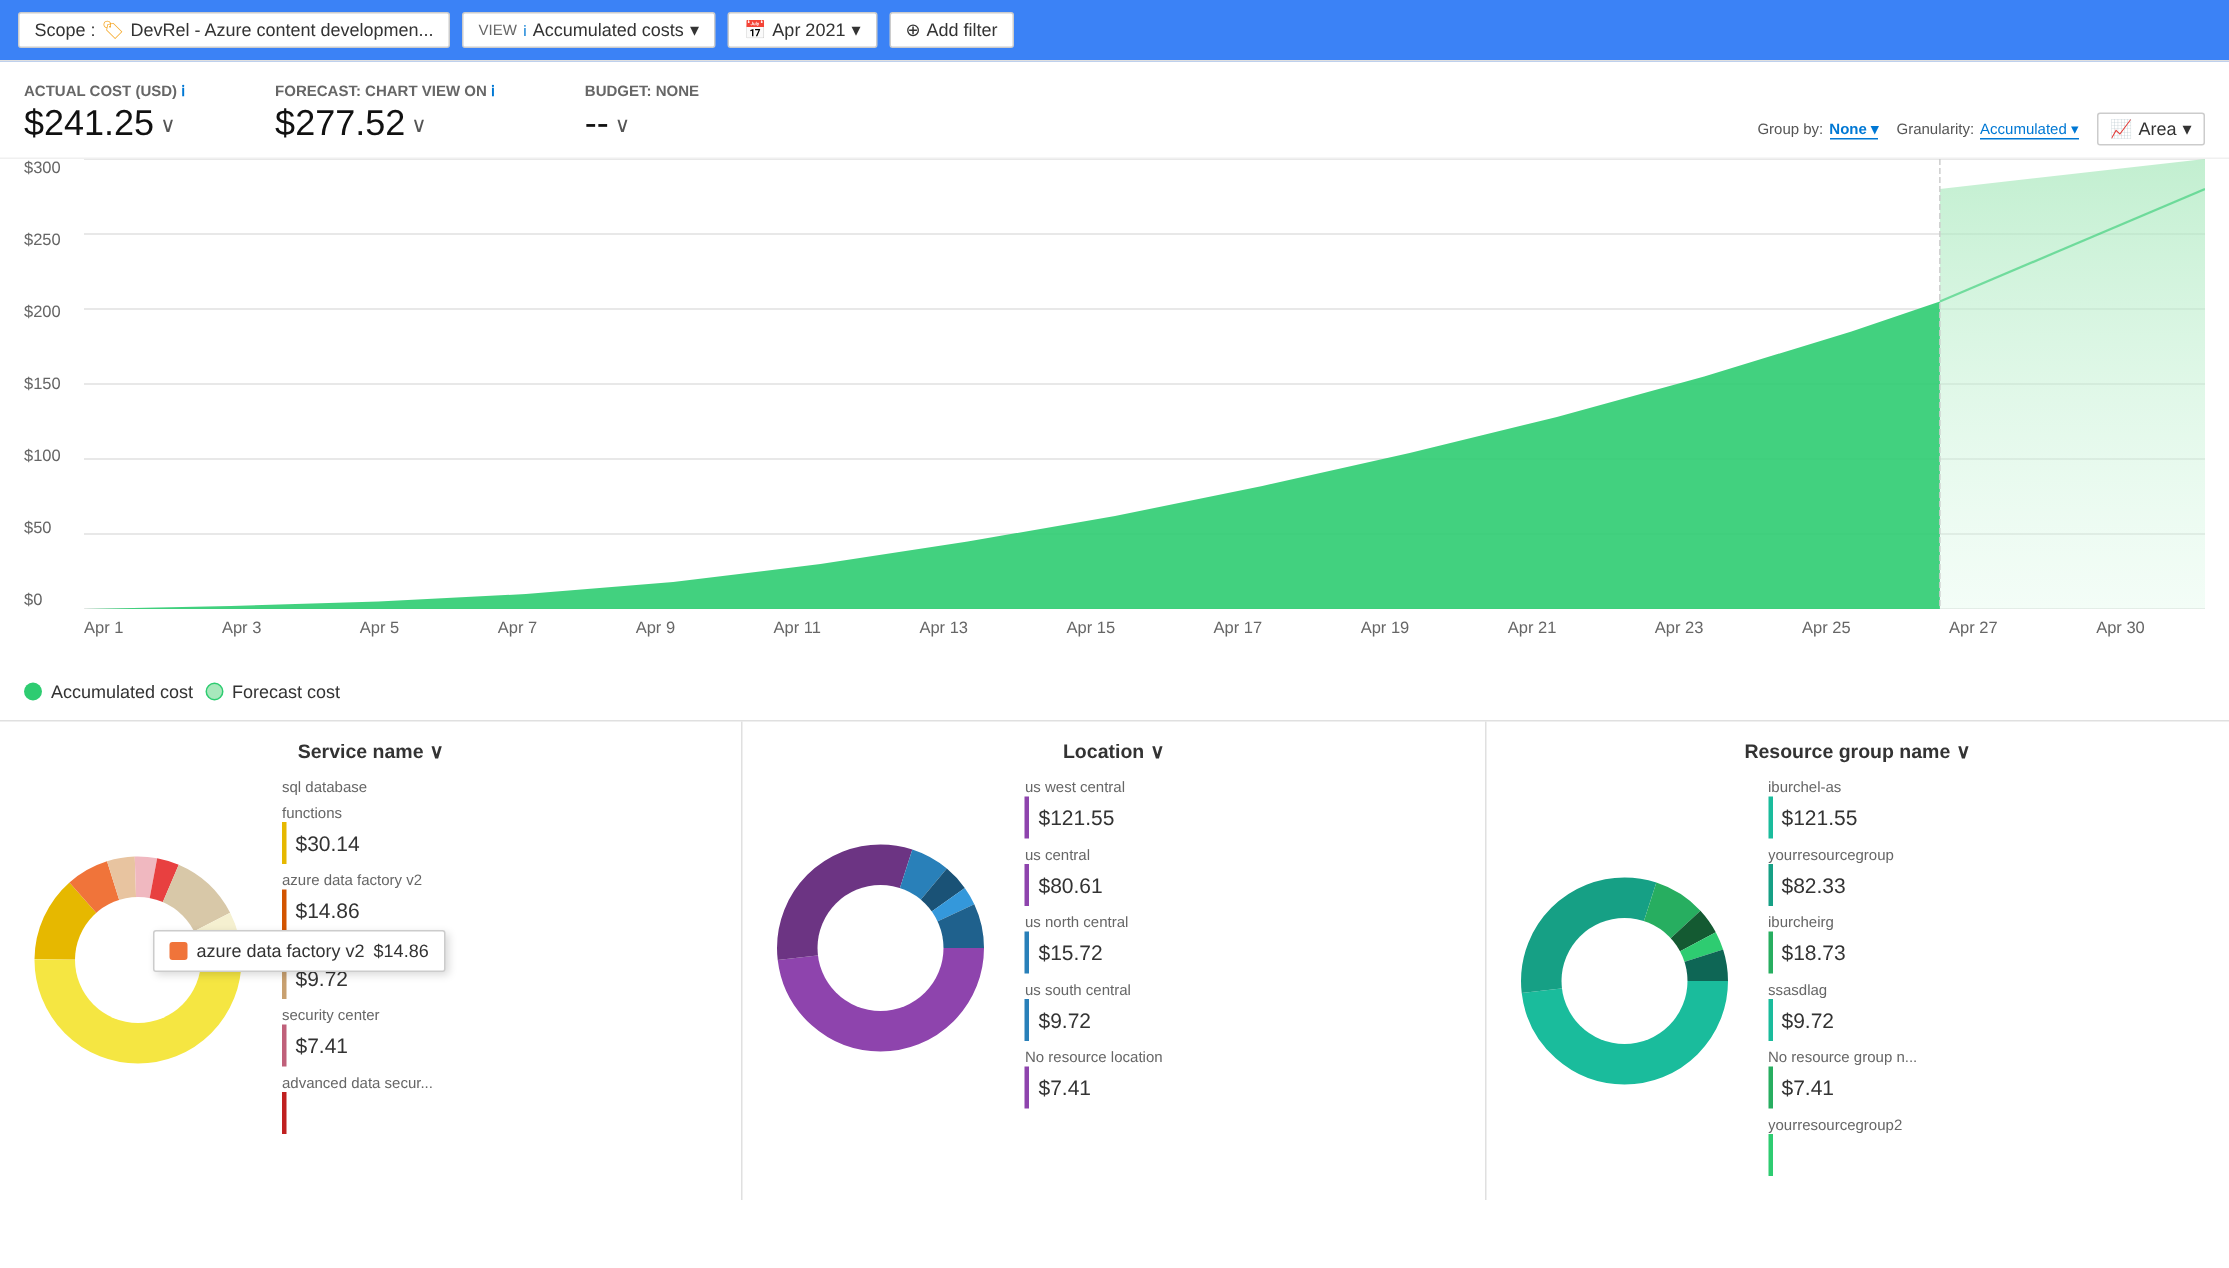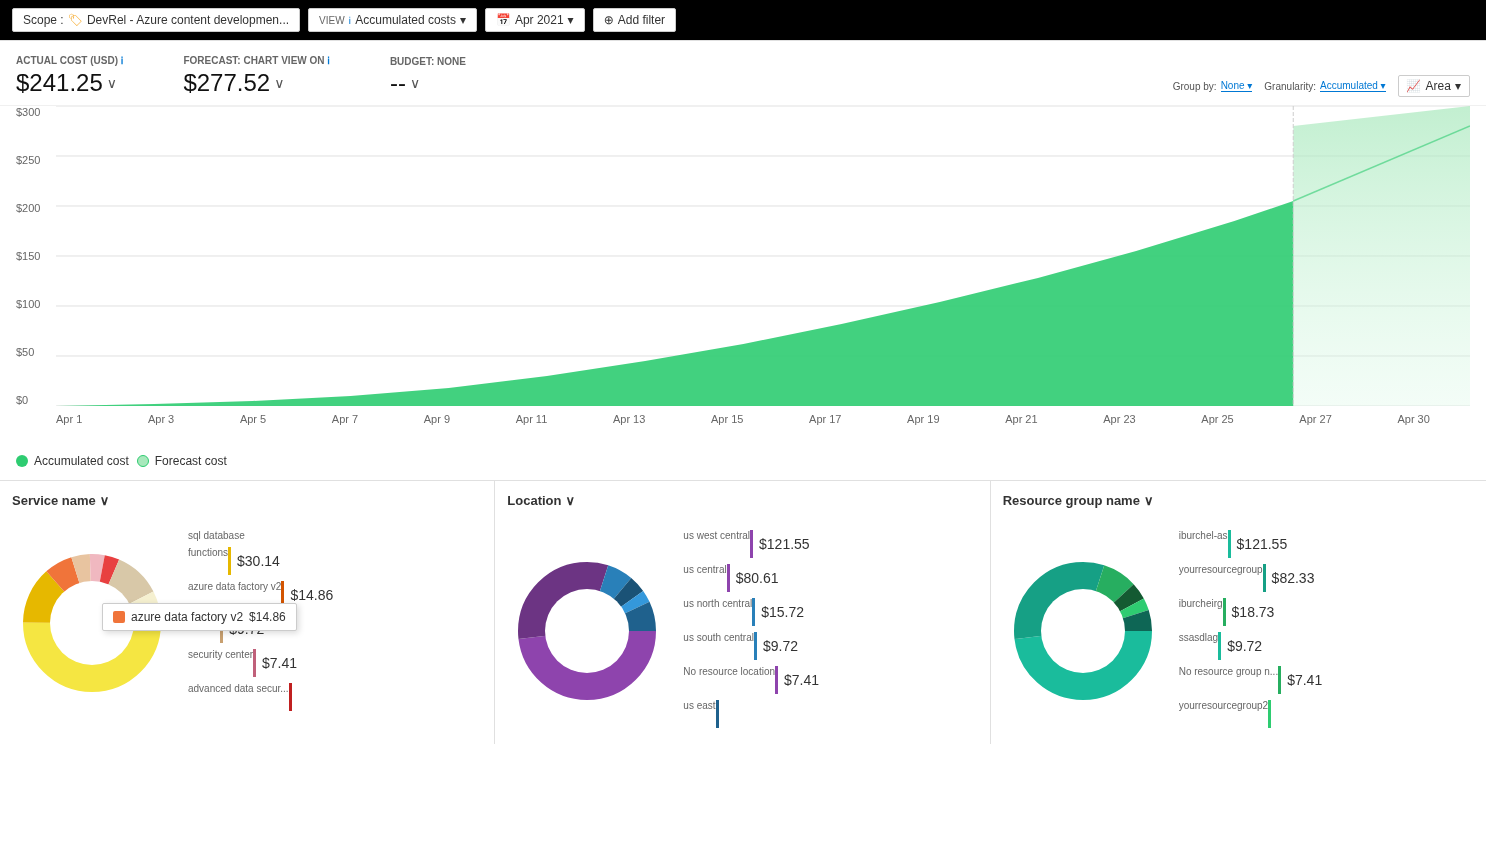--- a/index.html
+++ b/index.html
@@ -4,21 +4,21 @@
   <style>
     * { box-sizing: border-box; margin: 0; padding: 0; }
     body { font-family: 'Segoe UI', Arial, sans-serif; font-size: 12px; background: #fff; color: #333; }
     
     .toolbar {
       display: flex;
       align-items: center;
       gap: 8px;
       padding: 8px 12px;
       border-bottom: 1px solid #e0e0e0;
-      background: #000000;
+      background: #3b82f6;
     }
     .toolbar-btn {
       display: flex;
       align-items: center;
       gap: 4px;
       padding: 4px 10px;
       border: 1px solid #ccc;
       border-radius: 2px;
       background: #fff;
       font-size: 12px;
@@ -106,22 +106,23 @@
       padding: 12px;
       min-height: 240px;
     }
     .panel:last-child { border-right: none; }
     .panel-header {
       display: flex;
       align-items: center;
       gap: 4px;
       font-size: 13px;
       font-weight: 600;
-      margin-bottom: 22px;
+      margin-bottom: 12px;
       cursor: pointer;
+      justify-content: center;
     }
     .panel-content {
       display: flex;
       align-items: center;
       gap: 16px;
     }
     .donut-container {
       position: relative;
       width: 160px;
       height: 160px;
@@ -132,21 +133,21 @@
       height: 160px;
     }
     .panel-legend {
       flex: 1;
       display: flex;
       flex-direction: column;
       gap: 2px;
     }
     .legend-row {
       display: flex;
-      flex-direction: row;
+      flex-direction: column;
       margin-bottom: 4px;
     }
     .legend-service-name {
       font-size: 10px;
       color: #666;
       white-space: nowrap;
       overflow: hidden;
       text-overflow: ellipsis;
       max-width: 160px;
     }
@@ -242,21 +243,21 @@
     <span class="metric-label">BUDGET: NONE</span>
     <span class="metric-value">
       <span>--</span>
       <span class="chevron">∨</span>
     </span>
   </div>
   <div style="flex:1;"></div>
   <div class="chart-controls" style="padding:0;">
     <div class="control-group">
       <span>Group by:</span>
-      <span style="color:#0078d4;border-bottom:1px solid #0078d4;cursor:pointer;">
+      <span style="color:#0078d4;border-bottom:1px solid #0078d4;cursor:pointer;font-weight:bold;">
         <span>None</span> ▾
       </span>
     </div>
     <div class="control-group">
       <span>Granularity:</span>
       <span style="color:#0078d4;border-bottom:1px solid #0078d4;cursor:pointer;">
         <span>Accumulated</span> ▾
       </span>
     </div>
     <button class="area-btn">
@@ -448,26 +449,20 @@
             <span>$9.72</span>
           </div>
         </div>
         <div class="legend-row">
           <span class="legend-service-name">No resource location</span>
           <div class="legend-amount">
             <span style="display:inline-block;width:3px;height:28px;background:#8e44ad;vertical-align:middle;"></span>
             <span>$7.41</span>
           </div>
         </div>
-        <div class="legend-row">
-          <span class="legend-service-name">us east</span>
-          <div class="legend-amount">
-            <span style="display:inline-block;width:3px;height:28px;background:#1f618d;vertical-align:middle;"></span>
-          </div>
-        </div>
       </div>
     </div>
   </div>
 
   <div class="panel">
     <div class="panel-header">
       <span>Resource group name</span>
       <span>∨</span>
     </div>
     <div class="panel-content">

